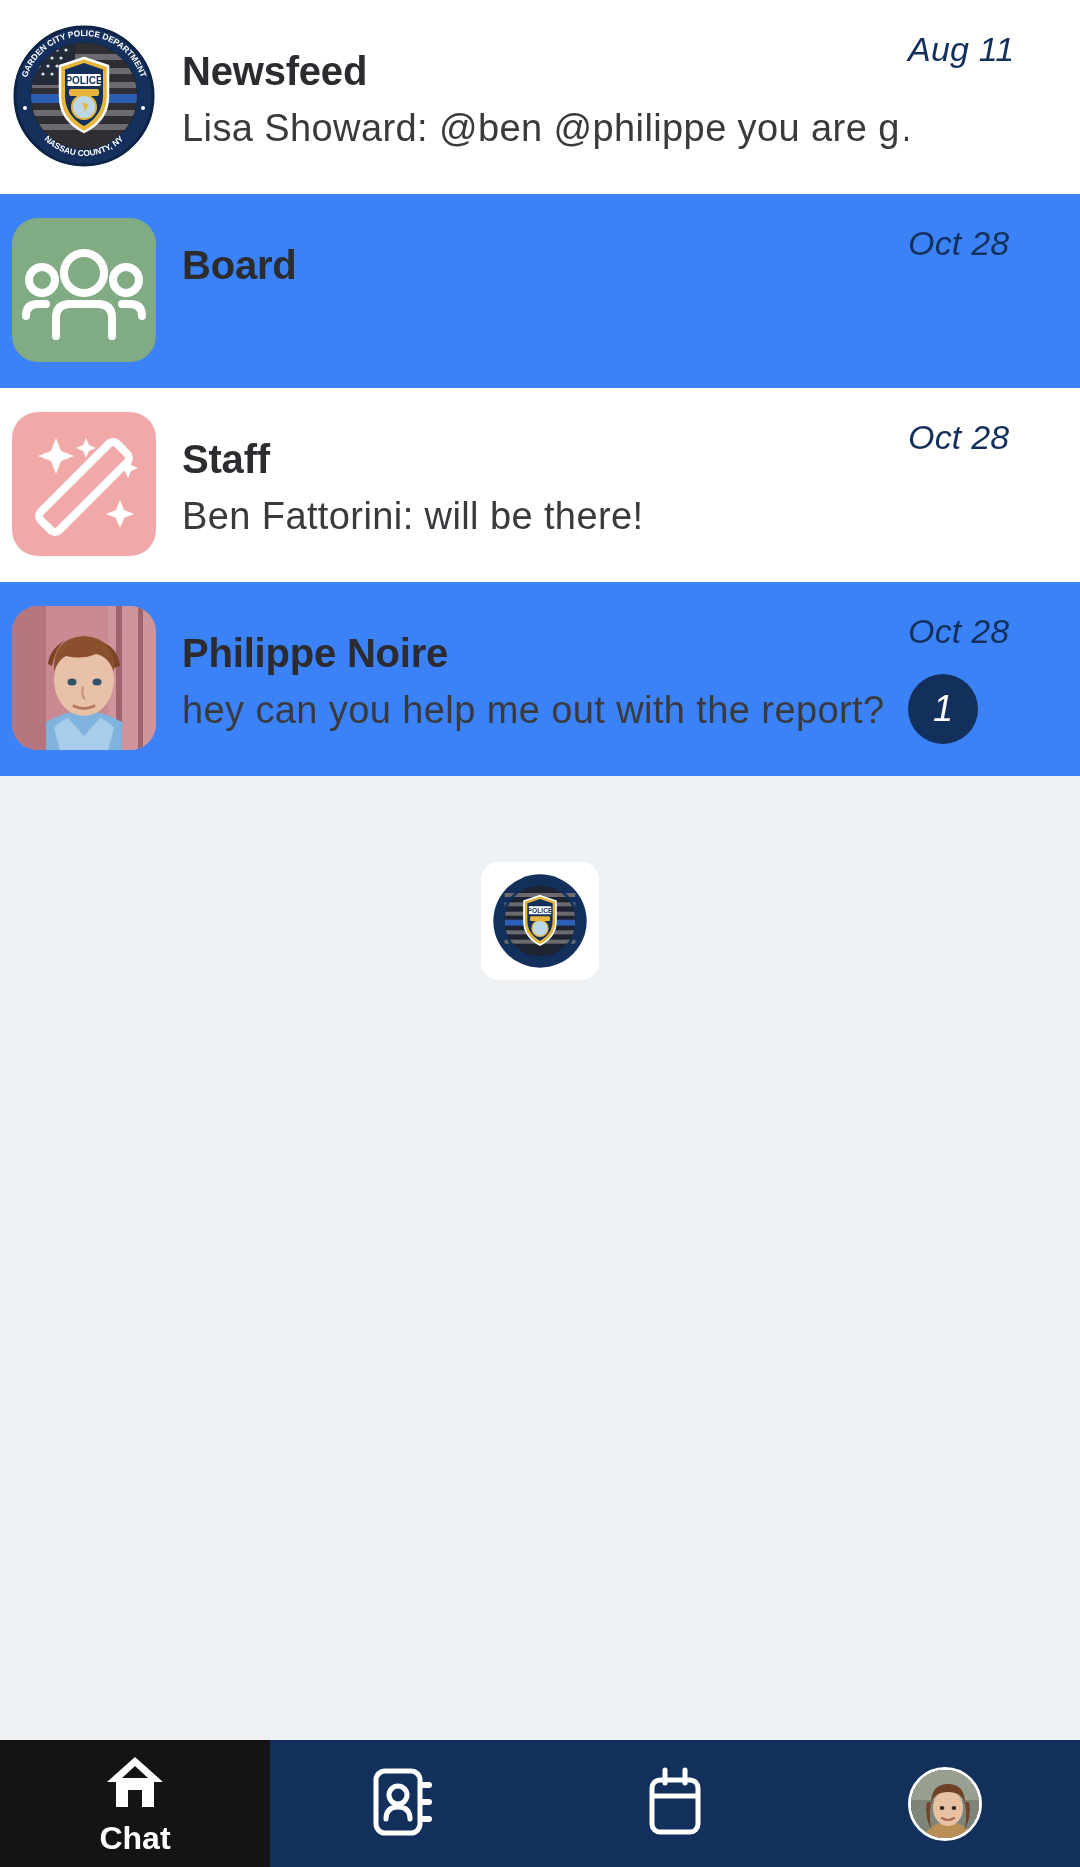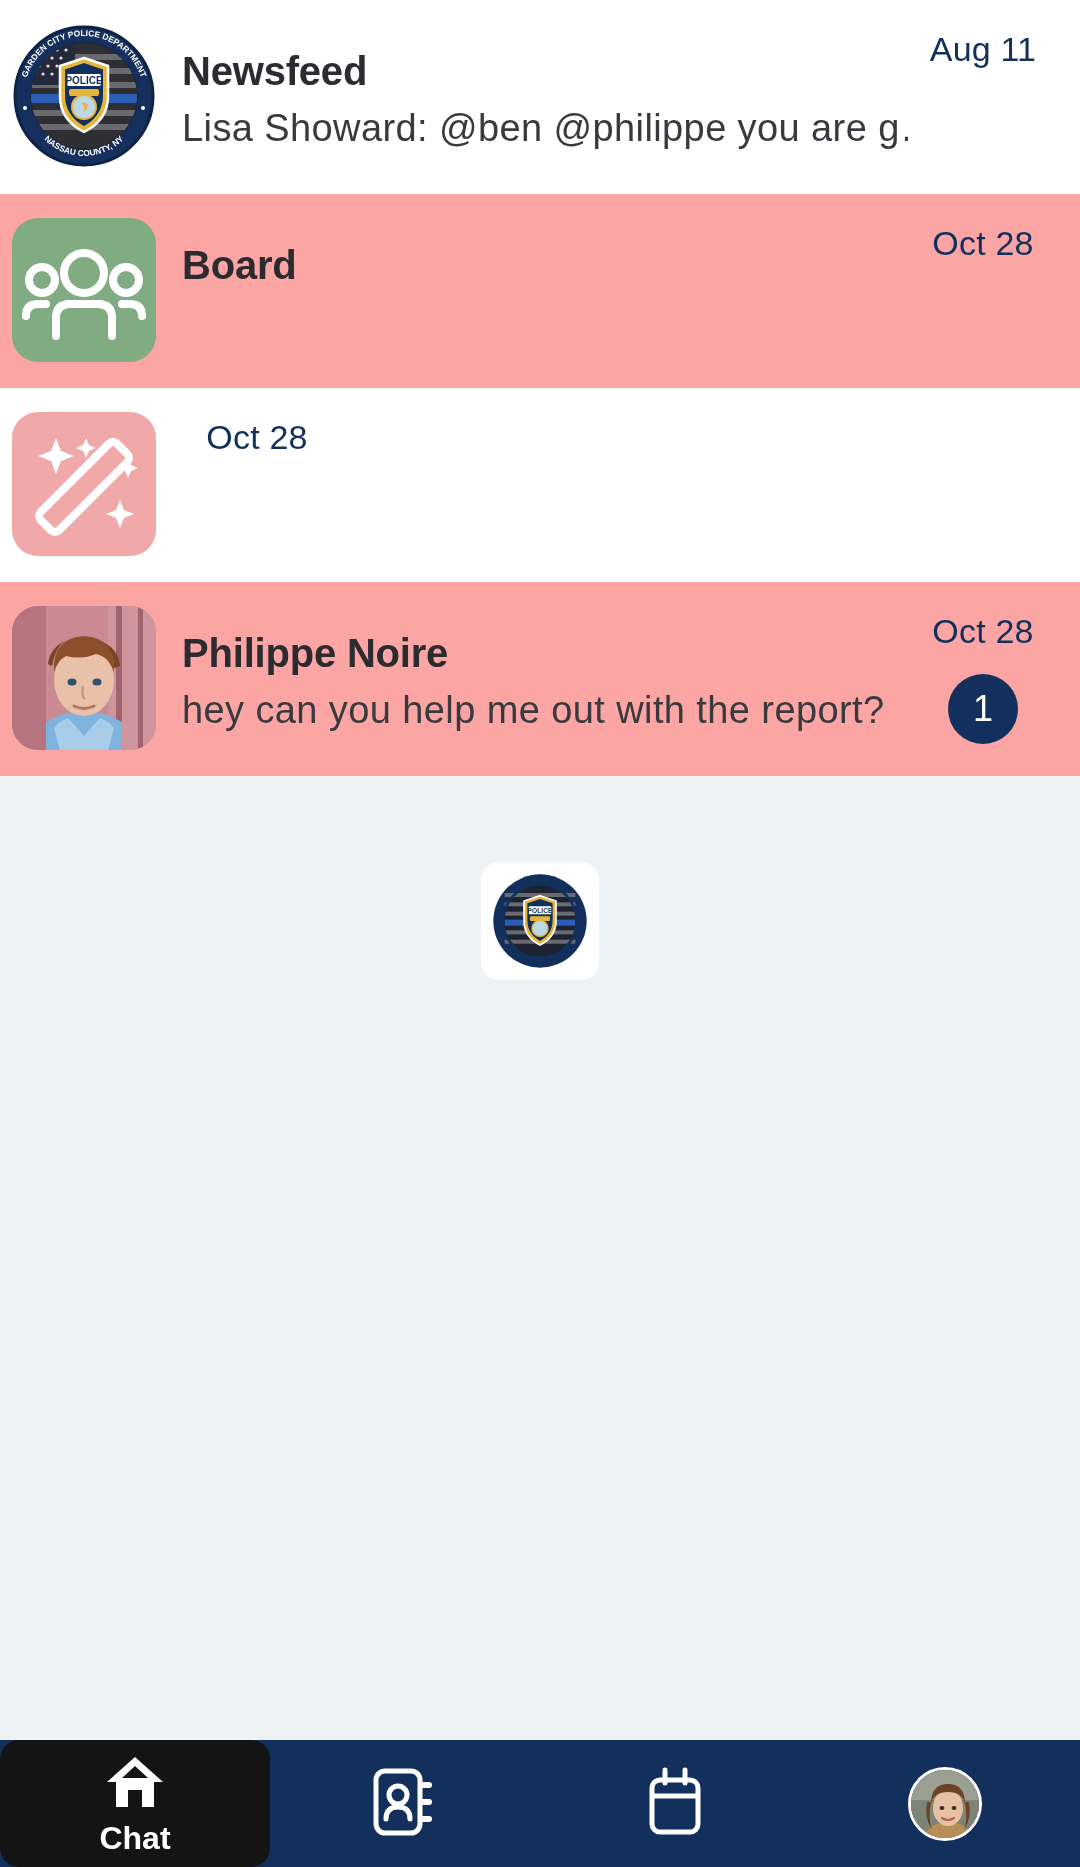--- a/index.html
+++ b/index.html
@@ -31,21 +31,21 @@
   }
 
   .chat-row {
     position: relative;
     display: flex;
     align-items: flex-start;
     height: 194px;
     padding: 24px 22px 0 12px;
   }
   .chat-row.bg-white { background: #ffffff; }
-  .chat-row.bg-tint  { background: #fca5a5; }
+  .chat-row.bg-tint  { background: #3b82f6; }
 
   .avatar-wrap {
     flex: 0 0 auto;
     width: 144px;
     height: 144px;
     margin-right: 26px;
     position: relative;
   }
 
   .avatar-square {
@@ -95,21 +95,22 @@
     white-space: nowrap;
     overflow: hidden;
   }
 
   .row-meta {
     flex: 0 0 auto;
     width: 150px;
     padding-top: 8px;
     display: flex;
     flex-direction: column;
-    align-items: center;
+    align-items: flex-start;
+    font-style: italic;
   }
   .row-date {
     font-size: 34px;
     color: #12305b;
     line-height: 1;
     letter-spacing: 0.2px;
     white-space: nowrap;
   }
   .unread-badge {
     margin-top: 26px;
@@ -150,21 +151,20 @@
     display: flex;
     background: #12305b;
   }
   .nav-item {
     flex: 1 1 0;
     display: flex;
     flex-direction: column;
     align-items: center;
     justify-content: center;
     gap: 8px;
-    border-radius: 19px;
   }
   .nav-item.active {
     background: #141414;
     flex: 0 0 270px;
   }
   .nav-label {
     font-size: 32px;
     font-weight: bold;
     color: #ffffff;
     line-height: 1;
@@ -291,20 +291,24 @@
             <g stroke="#ffffff" stroke-width="8" fill="none" stroke-linejoin="round">
               <rect x="18" y="62" width="108" height="26" rx="6" transform="rotate(-45 72 75)"></rect>
             </g>
             <path d="M44 26 l5 13 13 5 -13 5 -5 13 -5 -13 -13 -5 13 -5 z" fill="#ffffff"></path>
             <path d="M108 88 l4 10 10 4 -10 4 -4 10 -4 -10 -10 -4 10 -4 z" fill="#ffffff"></path>
             <path d="M74 26 l3 7 7 3 -7 3 -3 7 -3 -7 -7 -3 7 -3 z" fill="#ffffff"></path>
             <path d="M116 46 l3 7 7 3 -7 3 -3 7 -3 -7 -7 -3 7 -3 z" fill="#ffffff"></path>
           </svg>
         </div>
       </div>
+      <div class="row-text">
+        <div class="row-title">Staff</div>
+        <div class="row-preview">Ben Fattorini: will be there!</div>
+      </div>
       <div class="row-meta">
         <div class="row-date">Oct 28</div>
       </div>
     </div>
 
     <div class="chat-row bg-tint">
       <div class="avatar-wrap">
         <div class="avatar-square">
           <svg width="144" height="144" viewBox="0 0 144 144">
             <rect width="144" height="144" fill="#c98a93"></rect>

